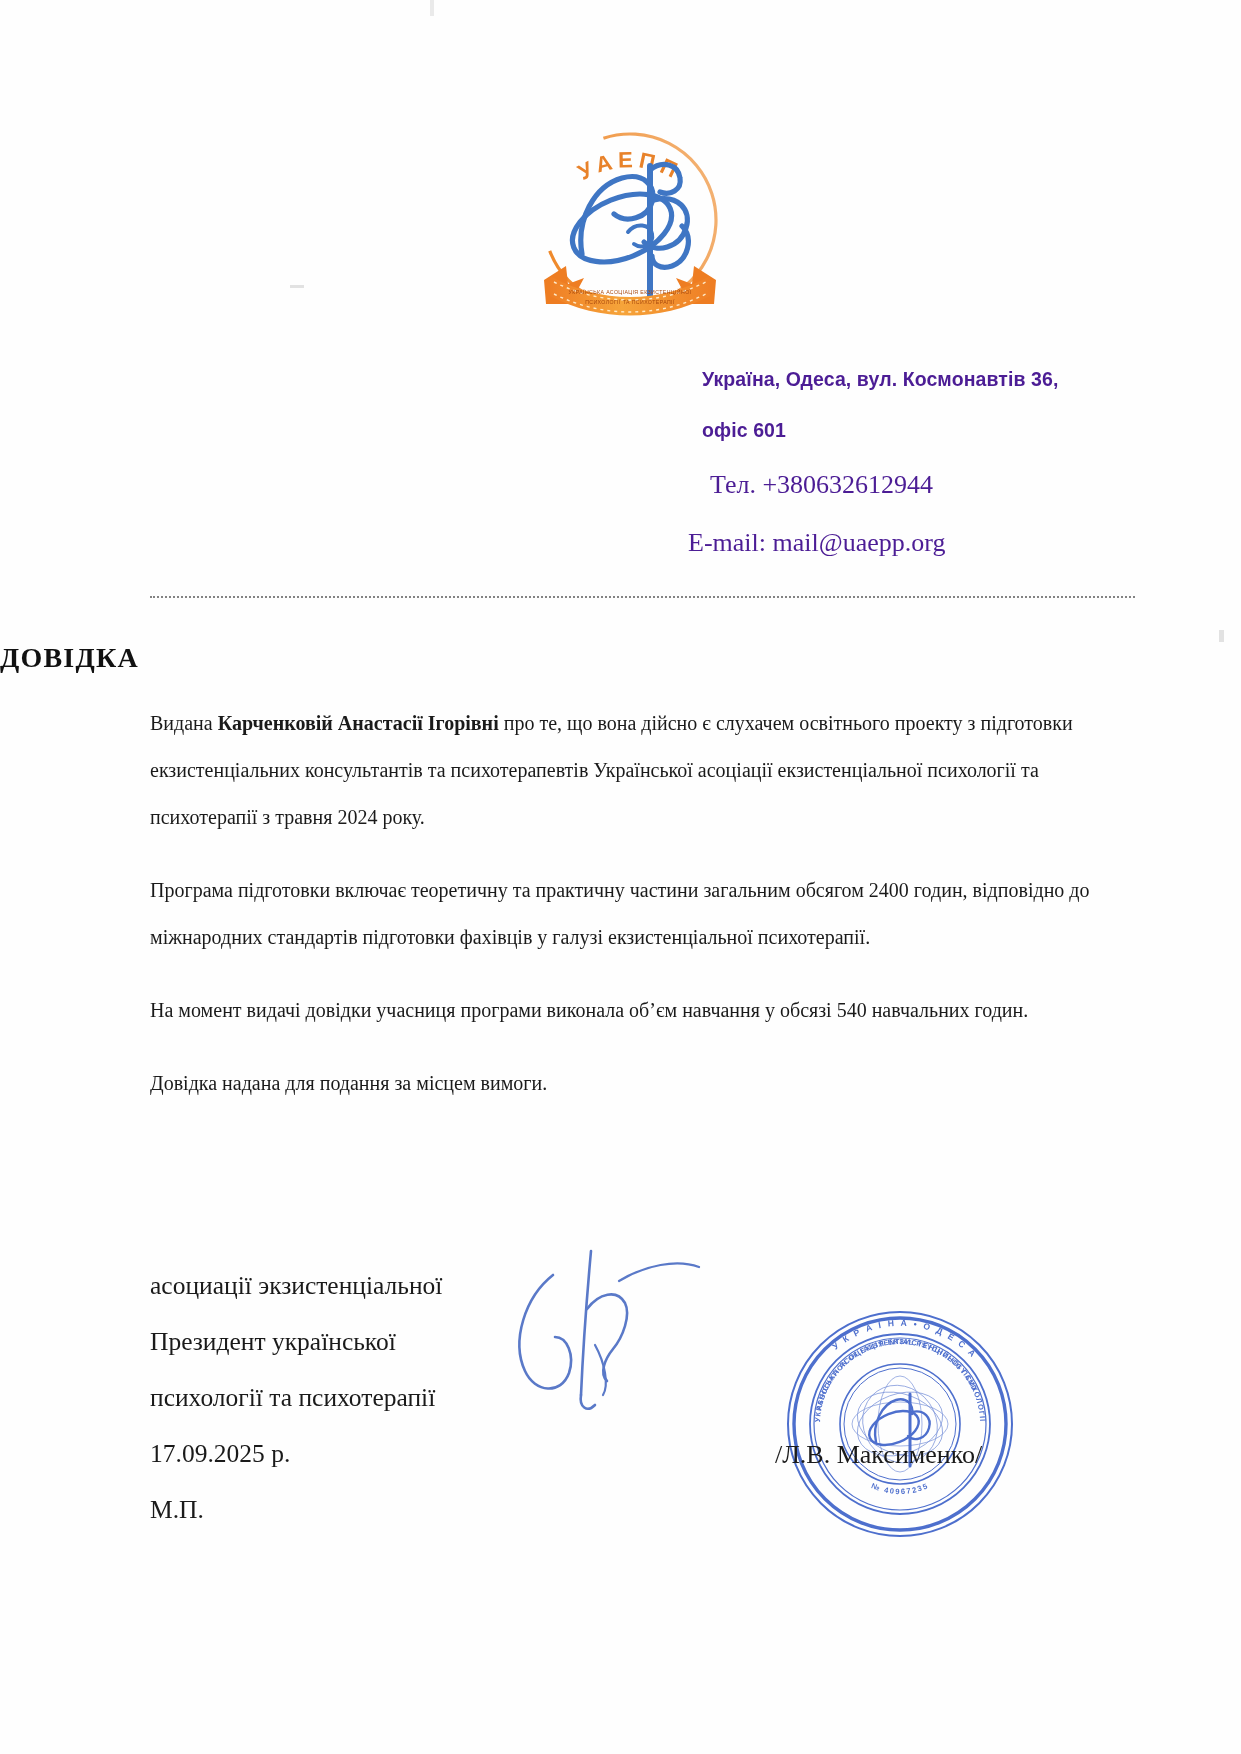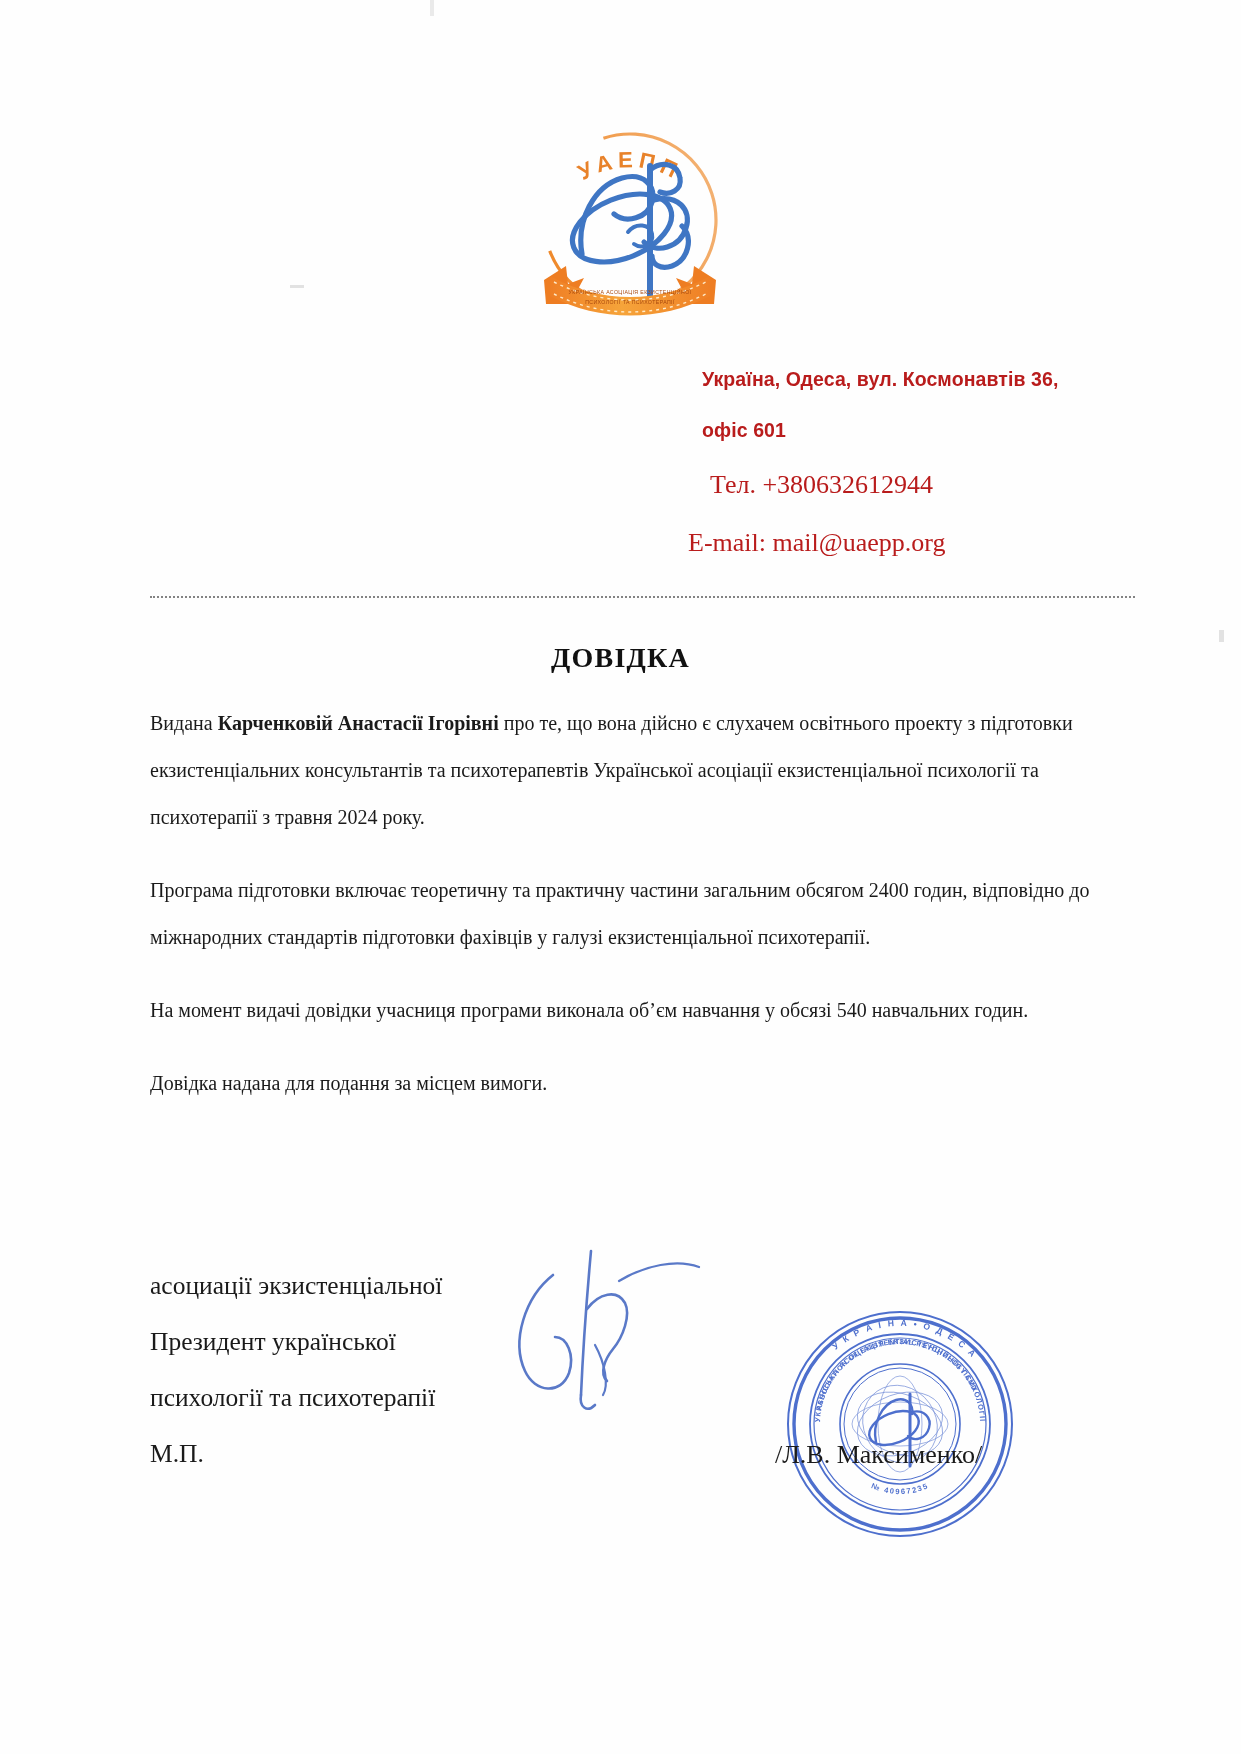--- a/index.html
+++ b/index.html
@@ -65,21 +65,21 @@
   
   .contact-block {
     position: absolute;
     left: 640px;
     top: 368px;
     width: 520px;
   }
   .contact-line {
     margin: 0 0 28px 0;
     white-space: nowrap;
-    color: #b91c1c;
+    color: #4c1d95;
   }
   .contact-line.sans {
     font-family: "Liberation Sans", "DejaVu Sans", sans-serif;
     font-weight: 600;
     font-size: 19.5px;
     letter-spacing: .1px;
   }
   .contact-line.serif {
     font-family: "Liberation Serif", "DejaVu Serif", serif;
     font-size: 26px;
@@ -99,21 +99,21 @@
     border-top: 2px dotted #6e6e6e;
     opacity: .85;
   }
 
   
   .doc-title {
     position: absolute;
     left: 0;
     top: 642px;
     width: 1241px;
-    text-align: center;
+    text-align: left;
     font-family: "Liberation Serif", "DejaVu Serif", serif;
     font-weight: bold;
     font-size: 28px;
     letter-spacing: 1.2px;
     color: #111;
   }
 
   
   .body-wrap {
     position: absolute;
@@ -249,20 +249,21 @@
 
     <p class="para">Програма підготовки включає теоретичну та практичну частини загальним обсягом 2400 годин, відповідно до міжнародних стандартів підготовки фахівців у галузі екзистенціальної психотерапії.</p>
     <p class="para">На момент видачі довідки учасниця програми виконала об’єм навчання у обсязі  540 навчальних годин.</p>
     <p class="para">Довідка надана для подання за місцем вимоги.</p>
   </div>
 
   <div class="sig-block">
     <div class="sig-line">асоциації экзистенціальної</div>
     <div class="sig-line">Президент української</div>
     <div class="sig-line">психології та психотерапії</div>
+    <div class="sig-line">17.09.2025 р.</div>
     <div class="sig-line">М.П.</div>
   </div>
 
   <div class="signature">
     <svg width="220" height="190" viewBox="0 0 220 190" xmlns="http://www.w3.org/2000/svg">
       <g fill="none" stroke="#5a79c8" stroke-width="2.6" stroke-linecap="round">
         <path d="M 58,30 C 30,52 16,96 30,126 C 40,148 66,150 74,128 C 80,110 72,92 60,92"></path>
         <path d="M 96,6 C 92,50 88,104 86,150"></path>
         <path d="M 86,150 C 84,162 92,168 100,160"></path>
         <path d="M 92,64 C 104,48 122,44 130,58 C 136,70 128,92 118,104

